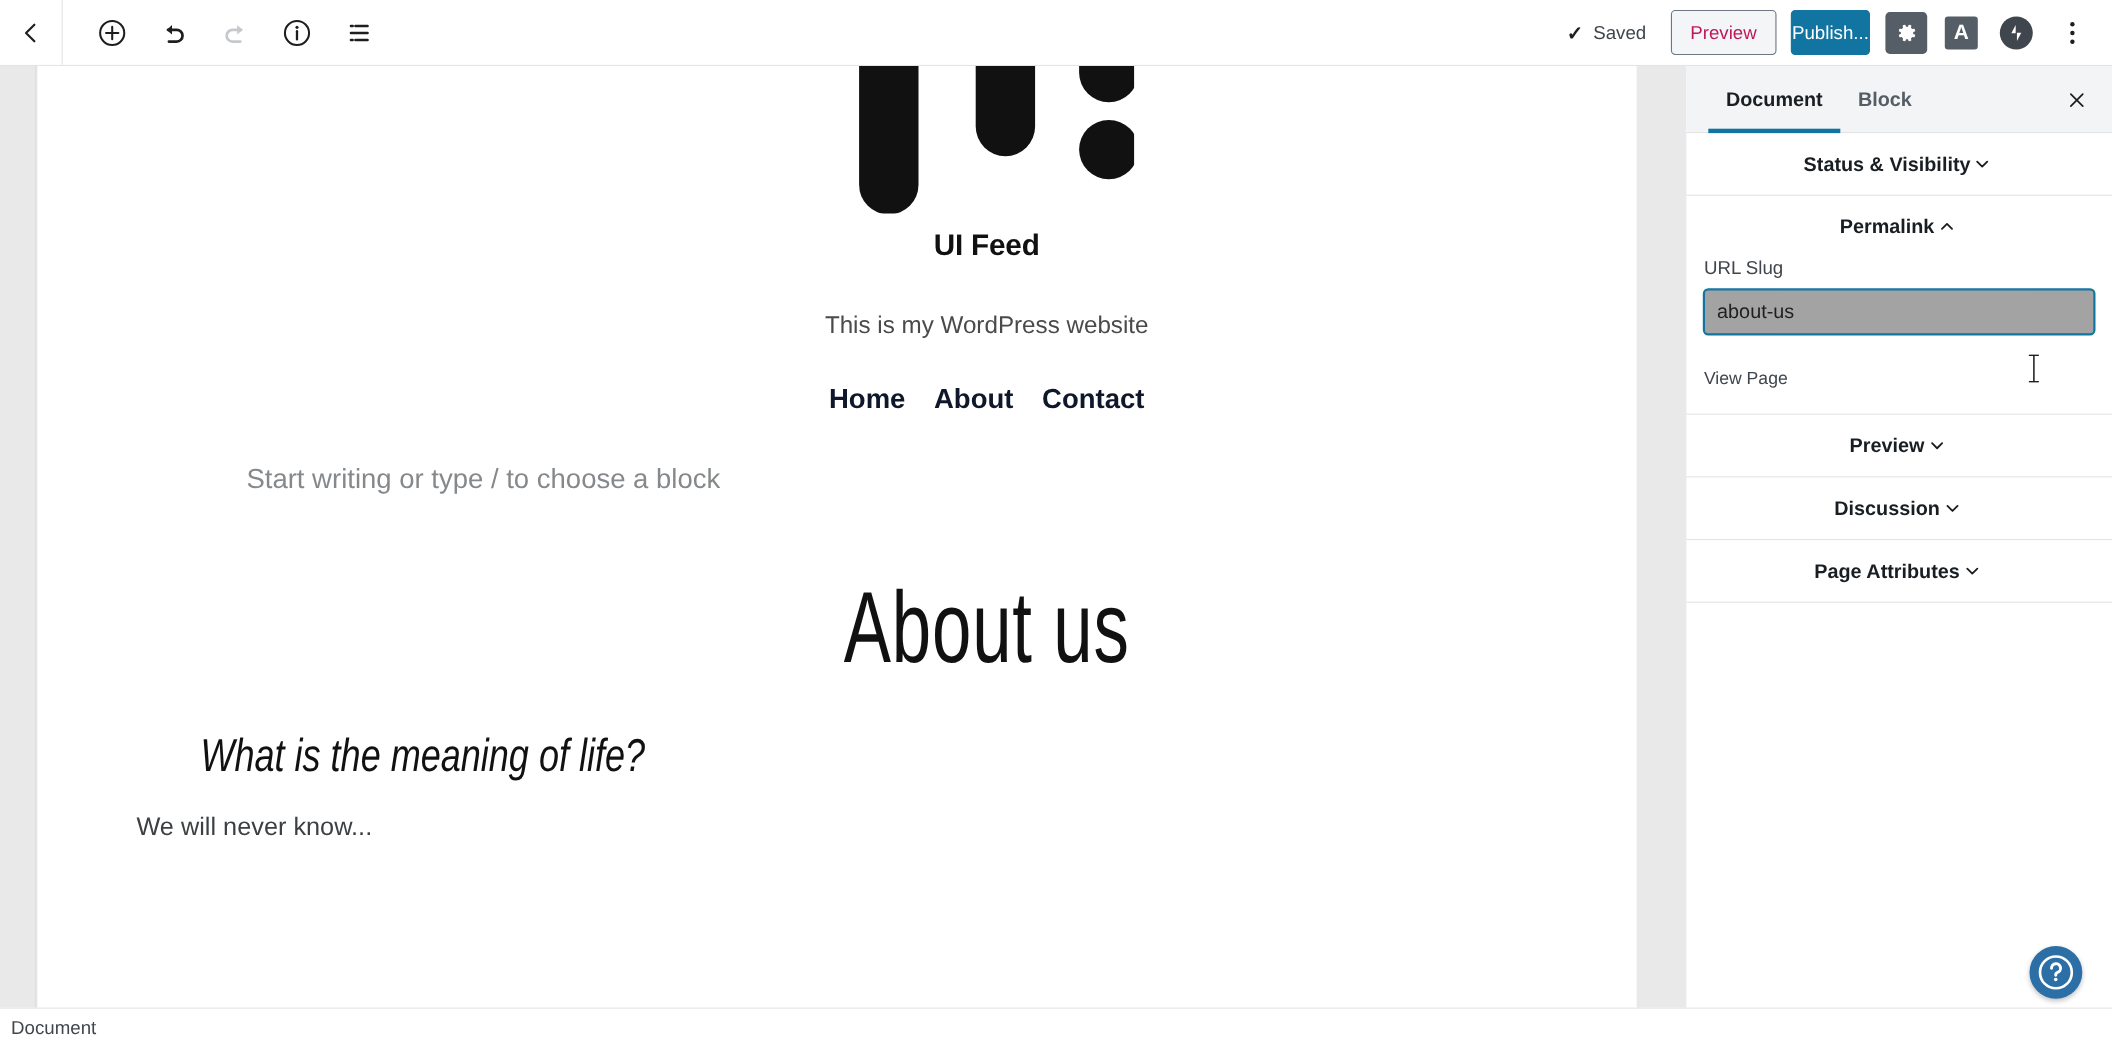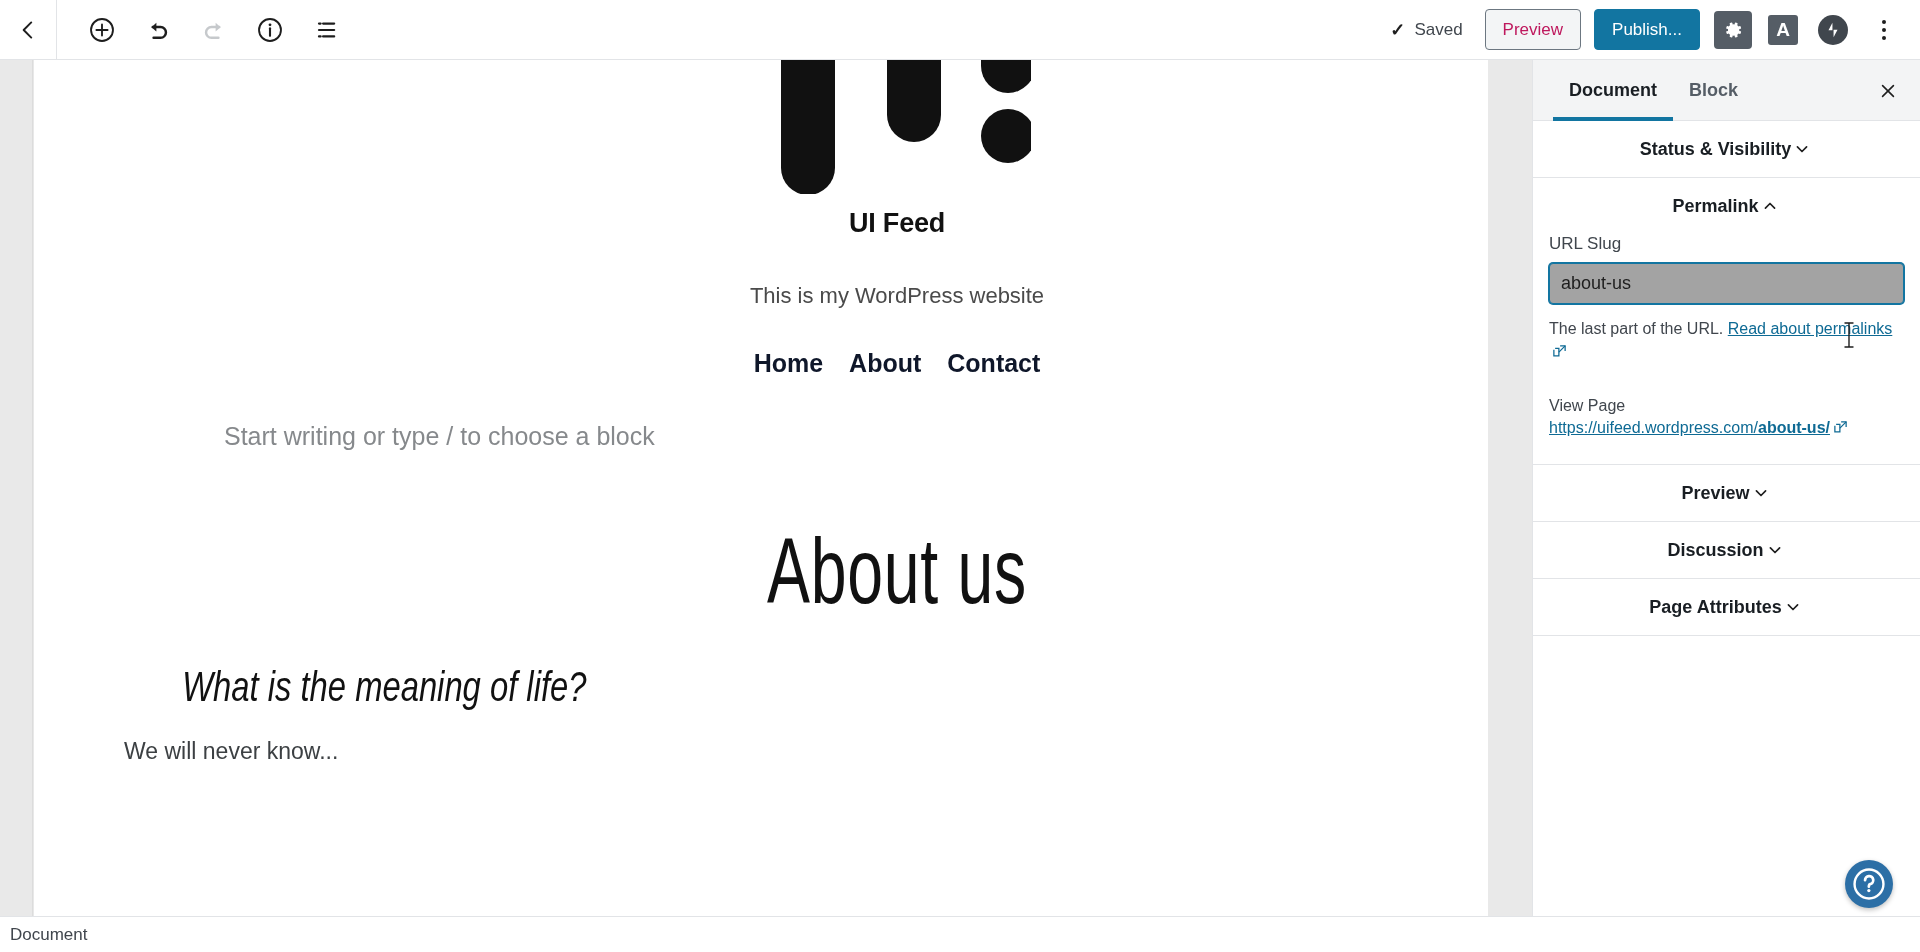--- a/index.html
+++ b/index.html
@@ -99,21 +99,21 @@
     font-size: 17px;
     font-family: "Liberation Sans", sans-serif;
     cursor: pointer;
     display: flex;
     align-items: center;
     margin-right: 13px;
   }
 
   .publish-btn {
     height: 41px;
-    padding: 0 17px;
+    padding: 0 0;
     background: #1275a1;
     border: 1px solid #1275a1;
     border-radius: 4px;
     color: #ffffff;
     font-size: 17px;
     font-family: "Liberation Sans", sans-serif;
     cursor: pointer;
     display: flex;
     align-items: center;
     margin-right: 14px;
@@ -667,35 +667,23 @@
         </span>
       </div>
       <div class="panel-body">
 
         <div class="field-label">URL Slug</div>
 
         <div class="slug-input-wrap">
           <input class="slug-input" type="text" value="about-us" style="">
         </div>
 
-        <div class="help-text">
-          <span>The last part of the URL. </span><a href="#">Read about permalinks</a><span class="ext-icon"><svg width="15" height="15" viewBox="0 0 24 24">
-                <path d="M5 7 h6 v12 H3 V9" fill="none" stroke="#0e6a94" stroke-width="2"></path>
-                <path d="M13 3 h8 v8" fill="none" stroke="#0e6a94" stroke-width="2"></path>
-                <path d="M21 3 L11 13" stroke="#0e6a94" stroke-width="2"></path>
-              </svg></span>
-        </div>
 
         <div class="view-page-label">View Page</div>
 
-        <a href="#" class="view-url"><span>https://uifeed.wordpress.com/</span><b>about-us/</b><span class="ext-icon"><svg width="15" height="15" viewBox="0 0 24 24">
-                <path d="M5 7 h6 v12 H3 V9" fill="none" stroke="#0e6a94" stroke-width="2"></path>
-                <path d="M13 3 h8 v8" fill="none" stroke="#0e6a94" stroke-width="2"></path>
-                <path d="M21 3 L11 13" stroke="#0e6a94" stroke-width="2"></path>
-              </svg></span></a>
 
       </div>
     </div>
 
     <div class="panel">
       <div class="panel-head">
         <span class="panel-title">Preview</span>
         <span class="chev">
           <svg width="20" height="20" viewBox="0 0 24 24">
             <path d="M6.5 9.5 L12 15 L17.5 9.5" fill="none" stroke="#1e1e1e" stroke-width="2" stroke-linecap="round" stroke-linejoin="round"></path>

